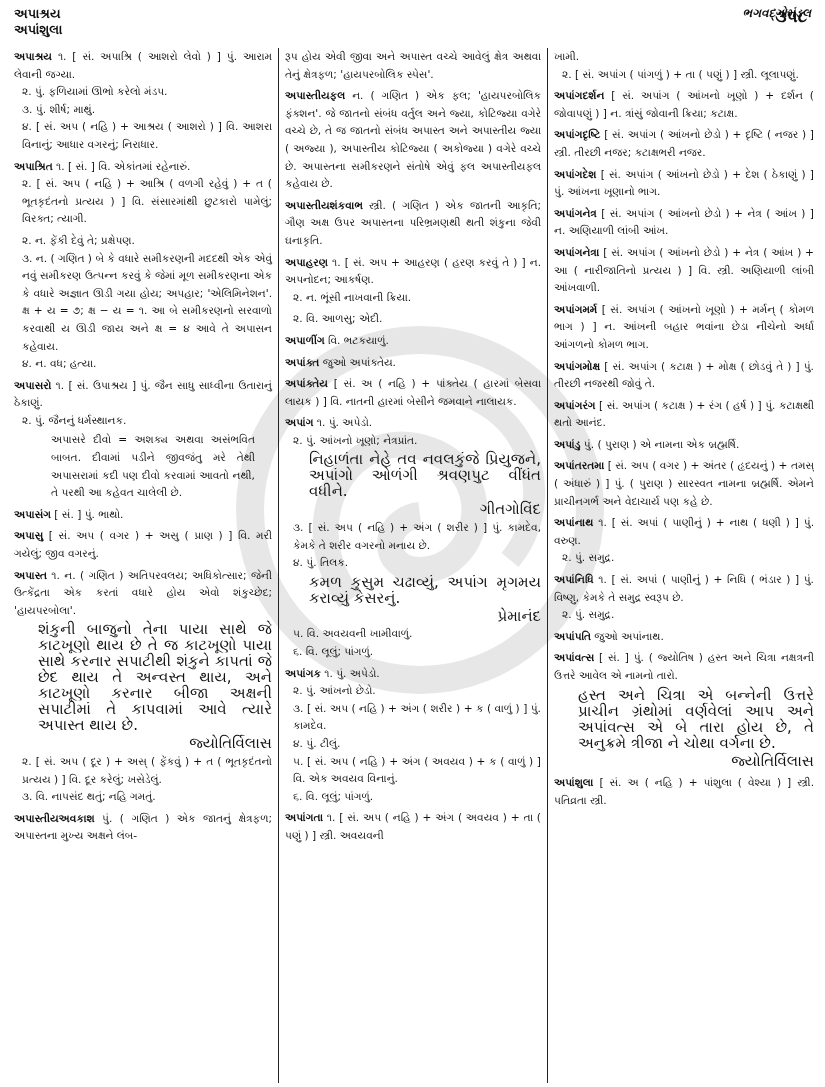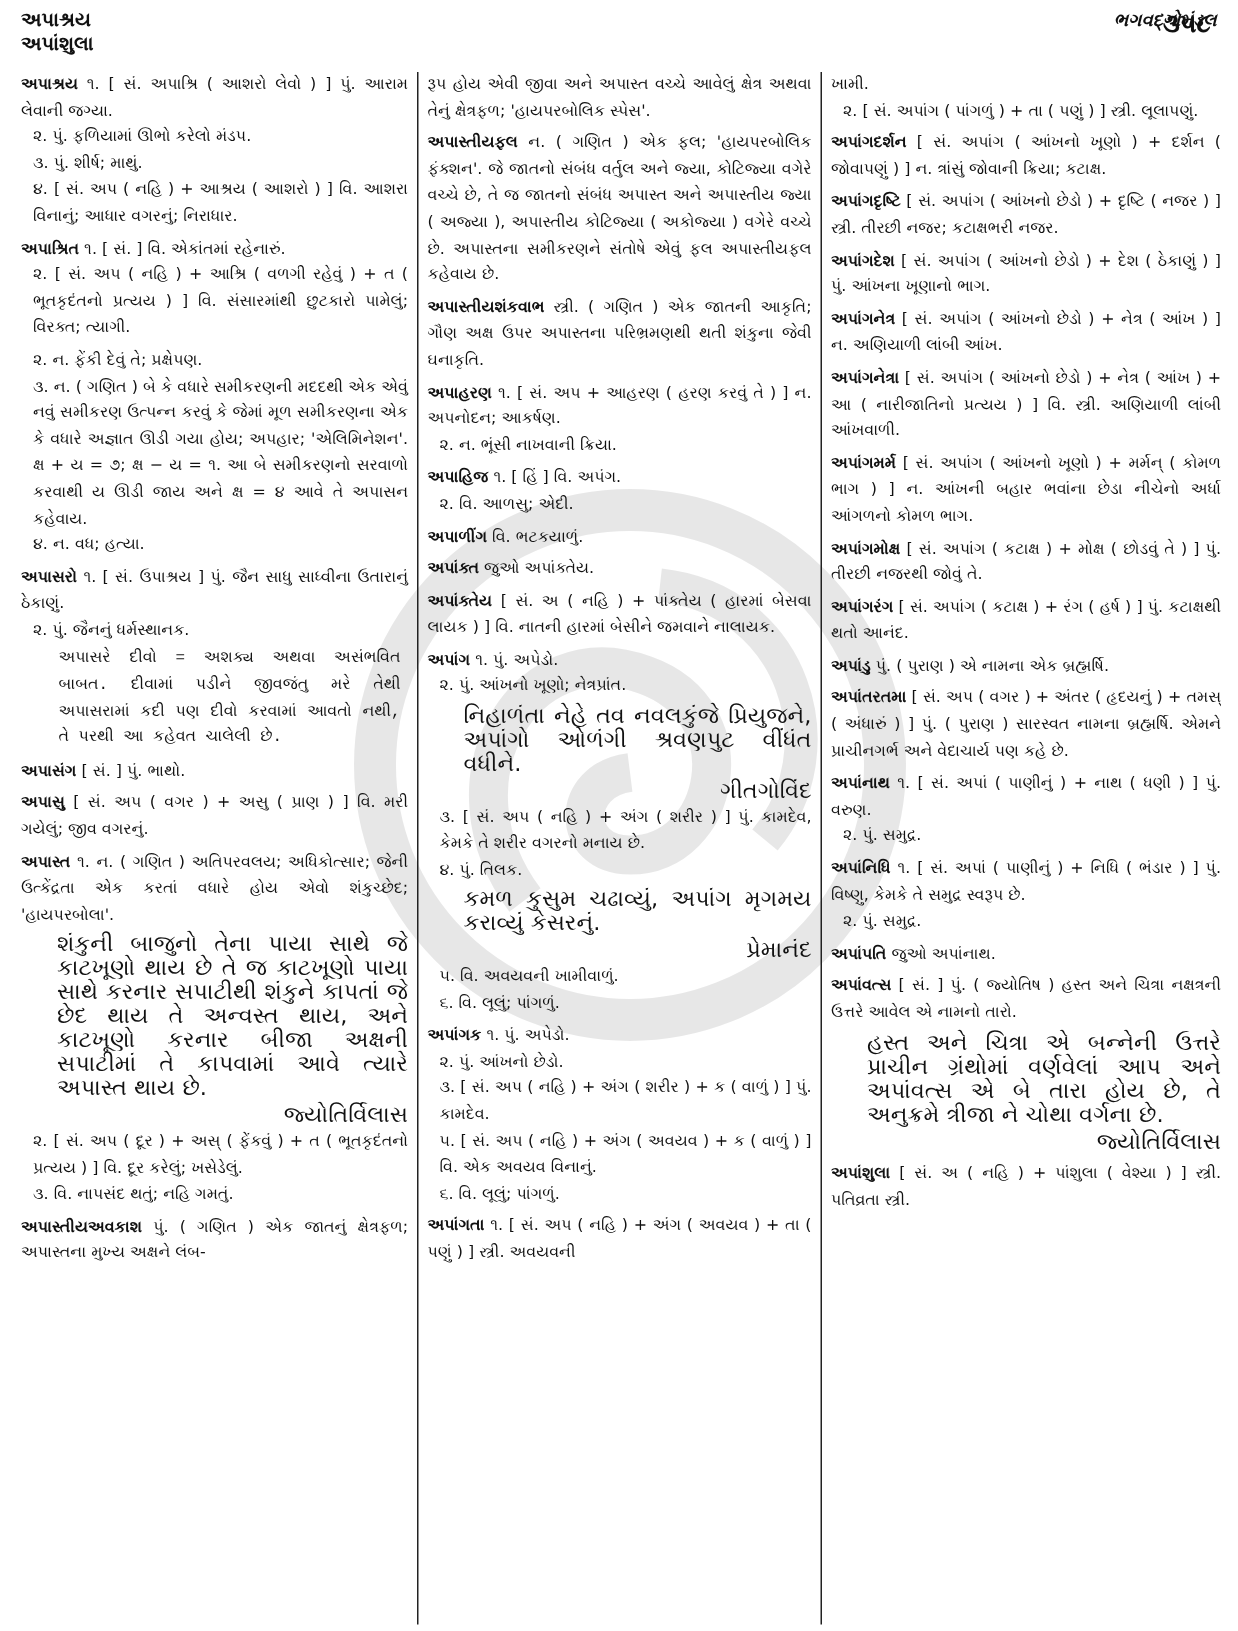--- a/index.html
+++ b/index.html
@@ -26,21 +26,21 @@
   }
   .col { box-sizing: border-box; padding: 0 6px; font-size: 10.6px; line-height: 17.6px; overflow: hidden; }
   .col1 { width: 264px; padding-left: 0; }
   .col2 { width: 270px; border-left: 1.5px solid #222; border-right: 1.5px solid #222; }
   .col3 { width: 266px; padding-right: 0; }
   .entry { margin-bottom: 4px; text-align: justify; }
   .hw { font-weight: bold; }
   .sense { padding-left: 8px; text-align: justify; }
   .quote { padding-left: 24px; font-size: 15px; line-height: 16px; margin: 2px 0; }
   .src { text-align: right; font-size: 15px; }
-  .idiom { padding-left: 20px; text-align: justify; margin: 2px 5px; font-family: Liberation Mono, monospace; }
+  .idiom { padding-left: 20px; text-align: justify; margin: 2px 17px; }
 </style>
 </head>
 <body>
 
 <svg class="watermark" viewBox="0 0 380 420">
   <circle cx="190" cy="210" r="170" fill="none" stroke="#000" stroke-width="28"></circle>
   <path d="M120 300 C 60 220, 120 120, 200 150 C 270 175, 250 270, 190 270 C 150 270, 150 220, 190 215" fill="none" stroke="#000" stroke-width="26"></path>
   <path d="M210 90 C 300 100, 330 200, 280 260" fill="none" stroke="#000" stroke-width="22"></path>
 </svg>
 
@@ -98,21 +98,20 @@
         <div><span class="hw">અપાસ્તીયફલ</span> <span>ન. ( ગણિત ) એક ફલ; 'હાયપરબોલિક ફંક્શન'. જે જાતનો સંબંધ વર્તુલ અને જ્યા, કોટિજ્યા વગેરે વચ્ચે છે, તે જ જાતનો સંબંધ અપાસ્ત અને અપાસ્તીય જ્યા ( અજ્યા ), અપાસ્તીય કોટિજ્યા ( અકોજ્યા ) વગેરે વચ્ચે છે. અપાસ્તના સમીકરણને સંતોષે એવું ફલ અપાસ્તીયફલ કહેવાય છે.</span></div>
       </div>
       <div class="entry">
         <div><span class="hw">અપાસ્તીયશંકવાભ</span> <span>સ્ત્રી. ( ગણિત ) એક જાતની આકૃતિ; ગૌણ અક્ષ ઉપર અપાસ્તના પરિભ્રમણથી થતી શંકુના જેવી ઘનાકૃતિ.</span></div>
       </div>
       <div class="entry">
         <div><span class="hw">અપાહરણ</span> <span>૧. [ સં. અપ + આહરણ ( હરણ કરવું તે ) ] ન. અપનોદન; આકર્ષણ.</span></div>
         <div class="sense"><span>૨. ન. ભૂંસી નાખવાની ક્રિયા.</span></div>
       </div>
       <div class="entry">
-        <div><span class="hw">અપાહિજ</span> <span>૧. [ હિં ] વિ. અપંગ.</span></div>
         <div class="sense"><span>૨. વિ. આળસુ; એદી.</span></div>
       </div>
       <div class="entry">
         <div><span class="hw">અપાળીંગ</span> <span>વિ. ભટકયાળું.</span></div>
       </div>
       <div class="entry">
         <div><span class="hw">અપાંક્ત</span> <span>જુઓ અપાંક્તેય.</span></div>
       </div>
       <div class="entry">
         <div><span class="hw">અપાંક્તેય</span> <span>[ સં. અ ( નહિ ) + પાંક્તેય ( હારમાં બેસવા લાયક ) ] વિ. નાતની હારમાં બેસીને જમવાને નાલાયક.</span></div>
@@ -126,20 +125,21 @@
         <div class="sense">૪. પું. તિલક.</div>
         <div class="quote">કમળ કુસુમ ચઢાવ્યું, અપાંગ મૃગમય કરાવ્યું કેસરનું.</div>
         <div class="src">પ્રેમાનંદ</div>
         <div class="sense">૫. વિ. અવયવની ખામીવાળું.</div>
         <div class="sense">૬. વિ. લૂલું; પાંગળું.</div>
       </div>
       <div class="entry">
         <div><span class="hw">અપાંગક</span> <span>૧. પું. અપેડો.</span></div>
         <div class="sense"><span>૨. પું. આંખનો છેડો.</span></div>
         <div class="sense"><span>૩. [ સં. અપ ( નહિ ) + અંગ ( શરીર ) + ક ( વાળું ) ] પું. કામદેવ.</span></div>
+        <div class="sense"><span>૪. પું. ટીલું.</span></div>
         <div class="sense"><span>૫. [ સં. અપ ( નહિ ) + અંગ ( અવયવ ) + ક ( વાળું ) ] વિ. એક અવયવ વિનાનું.</span></div>
         <div class="sense"><span>૬. વિ. લૂલું; પાંગળું.</span></div>
       </div>
       <div class="entry">
         <div><span class="hw">અપાંગતા</span> <span>૧. [ સં. અપ ( નહિ ) + અંગ ( અવયવ ) + તા ( પણું ) ] સ્ત્રી. અવયવની</span></div>
       </div>
     </div>
   <div class="col col3">
       <div class="entry">
         <div><span>ખામી.</span></div>

